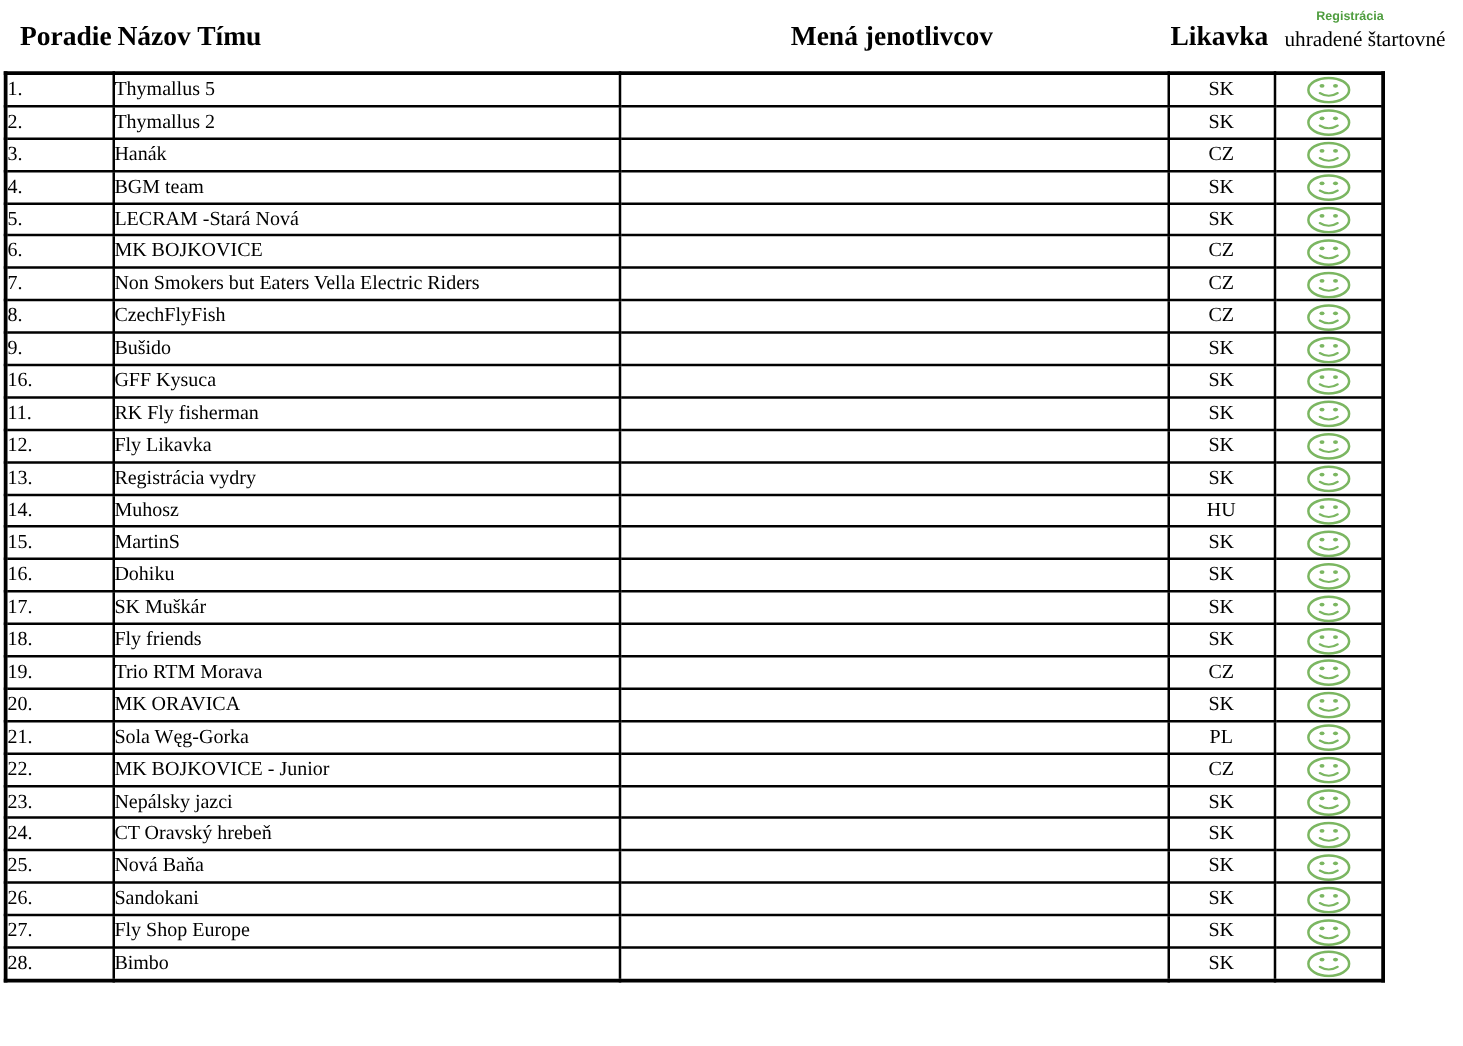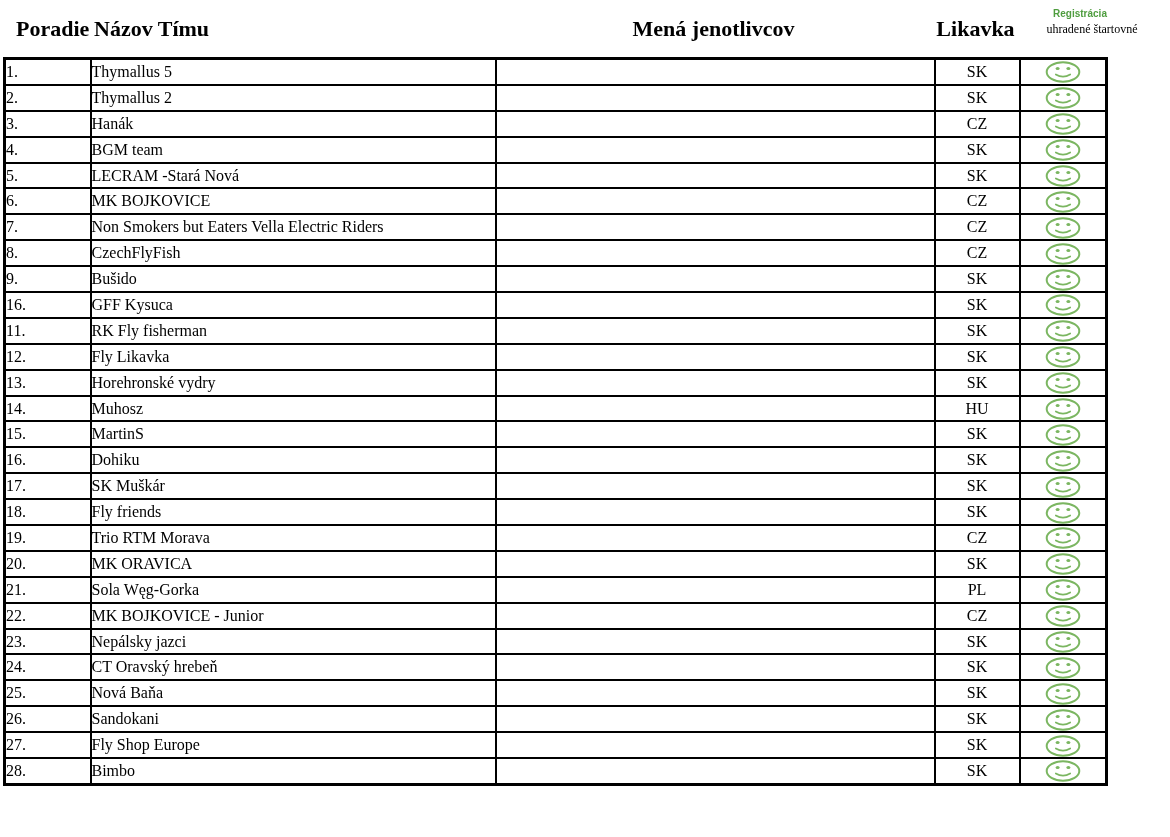--- a/index.html
+++ b/index.html
@@ -39,21 +39,21 @@
   .reg-line1 {
     font-family: "Liberation Sans", sans-serif;
     font-weight: bold;
     font-size: 10px;
     color: var(--reg-green);
     transform: translateX(-12px);
   }
   .reg-line2 {
     margin-top: 3px;
     font-family: "Liberation Serif", serif;
-    font-size: 12px;
+    font-size: 17px;
     color: #000;
     white-space: nowrap;
   }
 
   table.teams {
     position: absolute;
     left: 3px;
     top: 57px;
     width: 1102px;
     border-collapse: collapse;
@@ -268,21 +268,21 @@
       <svg class="smiley" width="36" height="22" viewBox="0 0 36 22" aria-hidden="true">
         <ellipse cx="18" cy="11" rx="16.3" ry="9.7" fill="none" stroke="currentColor" stroke-width="2"></ellipse>
         <ellipse cx="12.6" cy="7.6" rx="2" ry="1.5" fill="currentColor"></ellipse>
         <ellipse cx="23.4" cy="7.6" rx="2" ry="1.5" fill="currentColor"></ellipse>
         <path d="M10.8 13.4 Q18 17.8 25.2 13.4" fill="none" stroke="currentColor" stroke-width="1.7" stroke-linecap="round"></path>
       </svg>
     </td>
   </tr>
         <tr>
     <td class="c-rank">13.</td>
-    <td class="c-team">Horehronské vydry</td>
+    <td class="c-team">Registrácia vydry</td>
     <td class="c-members"></td>
     <td class="c-country">SK</td>
     <td class="c-reg">
       <svg class="smiley" width="36" height="22" viewBox="0 0 36 22" aria-hidden="true">
         <ellipse cx="18" cy="11" rx="16.3" ry="9.7" fill="none" stroke="currentColor" stroke-width="2"></ellipse>
         <ellipse cx="12.6" cy="7.6" rx="2" ry="1.5" fill="currentColor"></ellipse>
         <ellipse cx="23.4" cy="7.6" rx="2" ry="1.5" fill="currentColor"></ellipse>
         <path d="M10.8 13.4 Q18 17.8 25.2 13.4" fill="none" stroke="currentColor" stroke-width="1.7" stroke-linecap="round"></path>
       </svg>
     </td>

